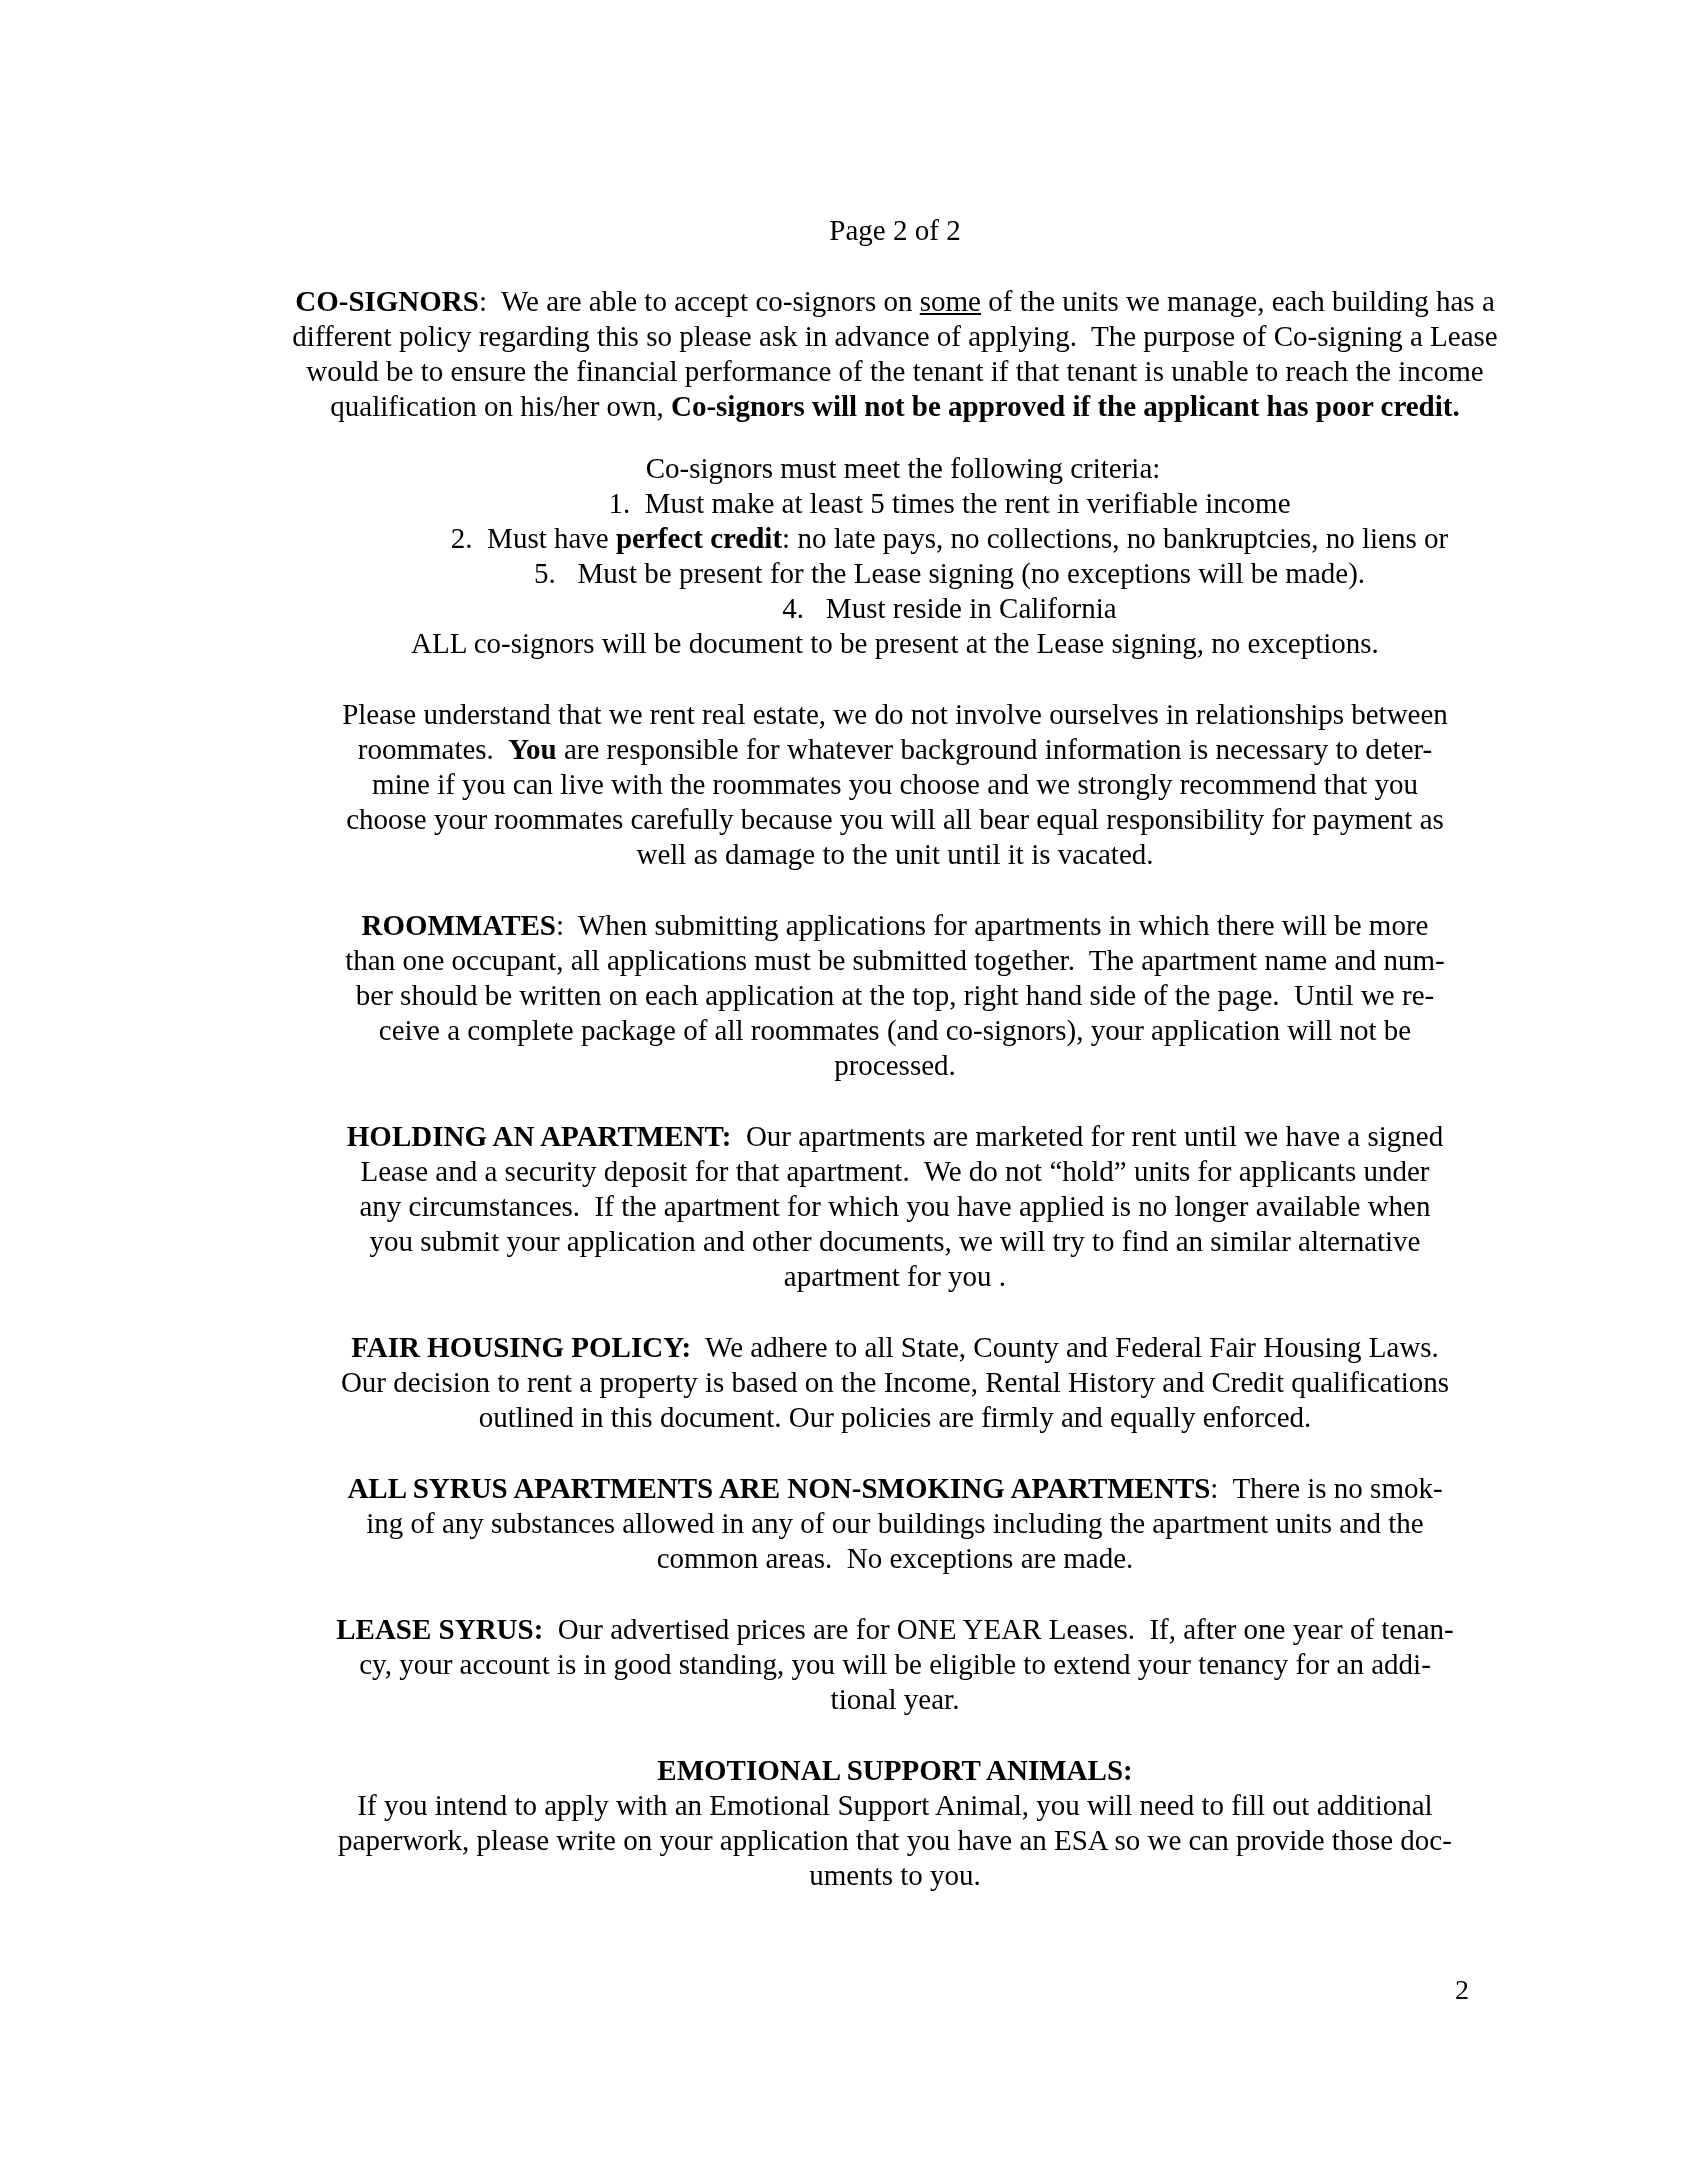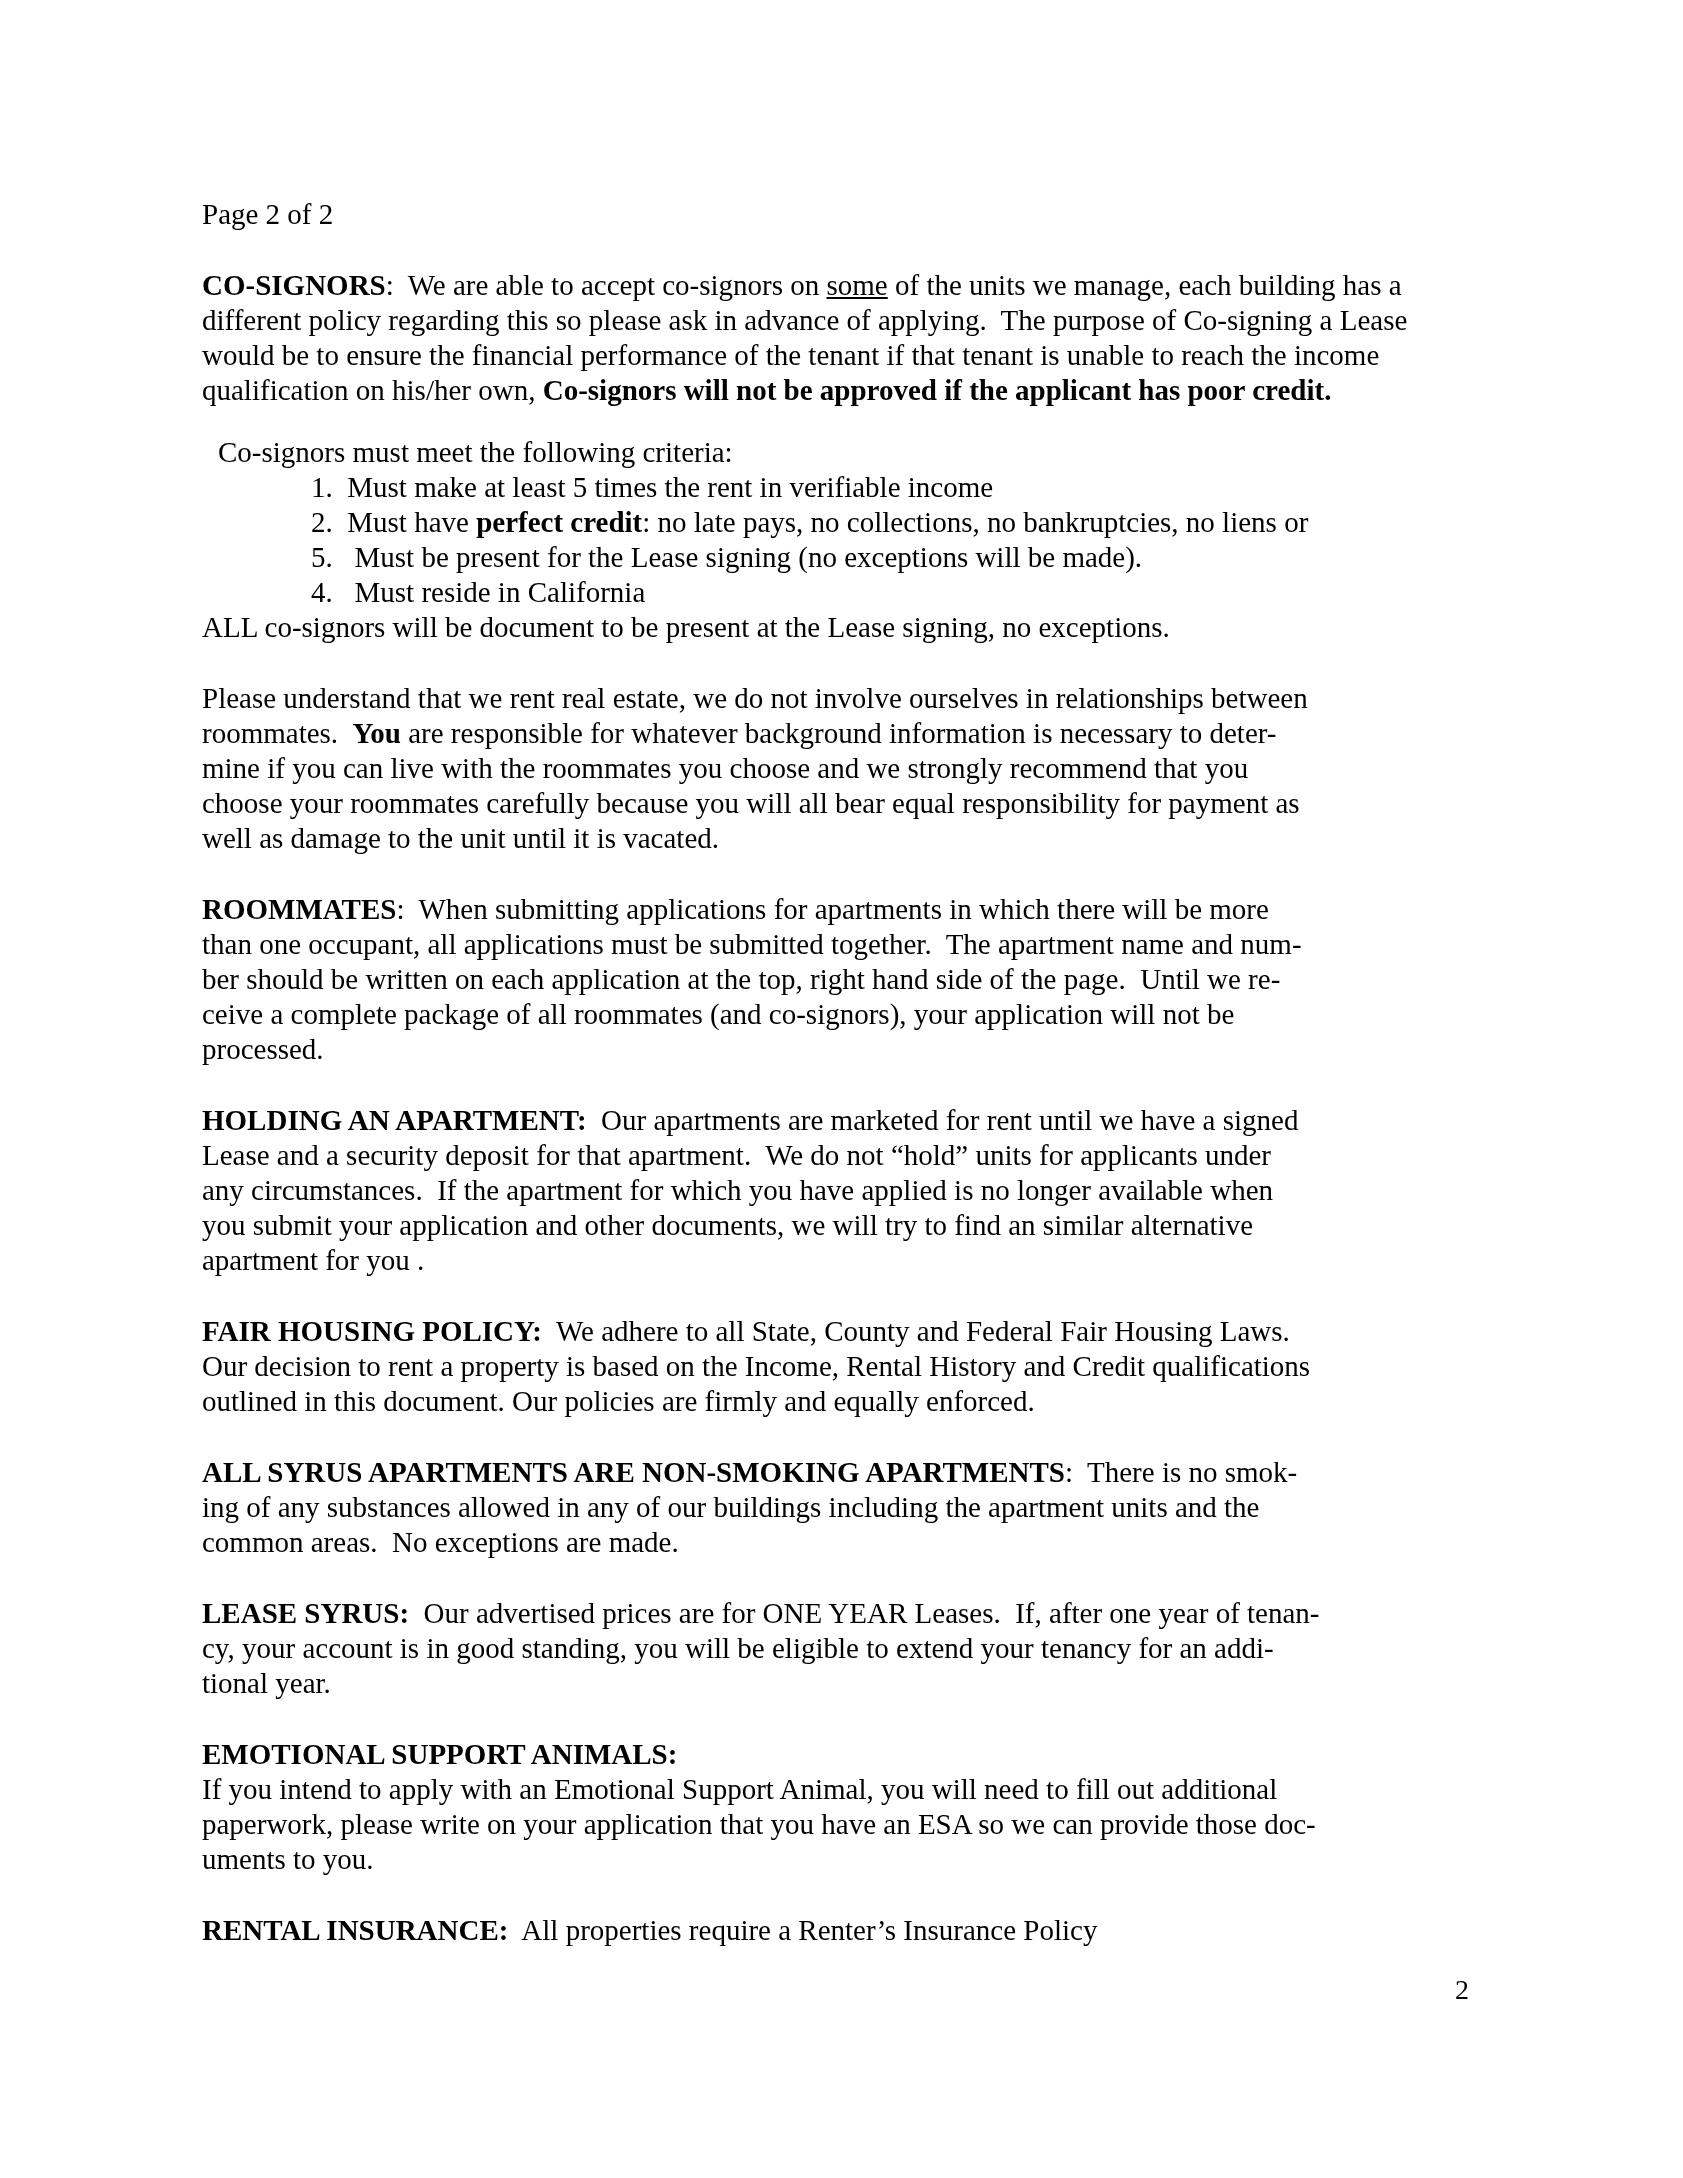--- a/index.html
+++ b/index.html
@@ -11,22 +11,23 @@
     background: #ffffff;
     color: #000000;
     font-family: "Liberation Serif", "DejaVu Serif", serif;
     font-size: 29px;
     line-height: 35px;
     overflow: hidden;
   }
   .content {
     position: absolute;
     left: 202px;
-    top: 197px;
+    top: 213px;
     width: 1386px;
+    text-align: center;
   }
   .para { white-space: pre; }
   .section { margin-top: 36px; }
   .indent-sm  { padding-left: 16px; margin-top: 27px; }
   .indent-li  { padding-left: 109px; }
   .indent-li2 { padding-left: 233px; }
   .b { font-weight: bold; }
   .u { text-decoration: underline; }
   .page-number {
     position: absolute;
@@ -89,19 +90,18 @@
 
     <div class="para section"><span class="b">LEASE SYRUS:</span><span>  Our advertised prices are for ONE YEAR Leases.  If, after one year of tenan-
 cy, your account is in good standing, you will be eligible to extend your tenancy for an addi-
 tional year.</span></div>
 
     <div class="para section"><span class="b">EMOTIONAL SUPPORT ANIMALS:</span><span>
 If you intend to apply with an Emotional Support Animal, you will need to fill out additional
 paperwork, please write on your application that you have an ESA so we can provide those doc-
 uments to you.</span></div>
 
-    <div class="para section"><span class="b">RENTAL INSURANCE:</span><span>  All properties require a Renter’s Insurance Policy</span></div>
 
   </div>
 
   <div class="page-number">2</div>
 </div>
 
 
 </body></html>

